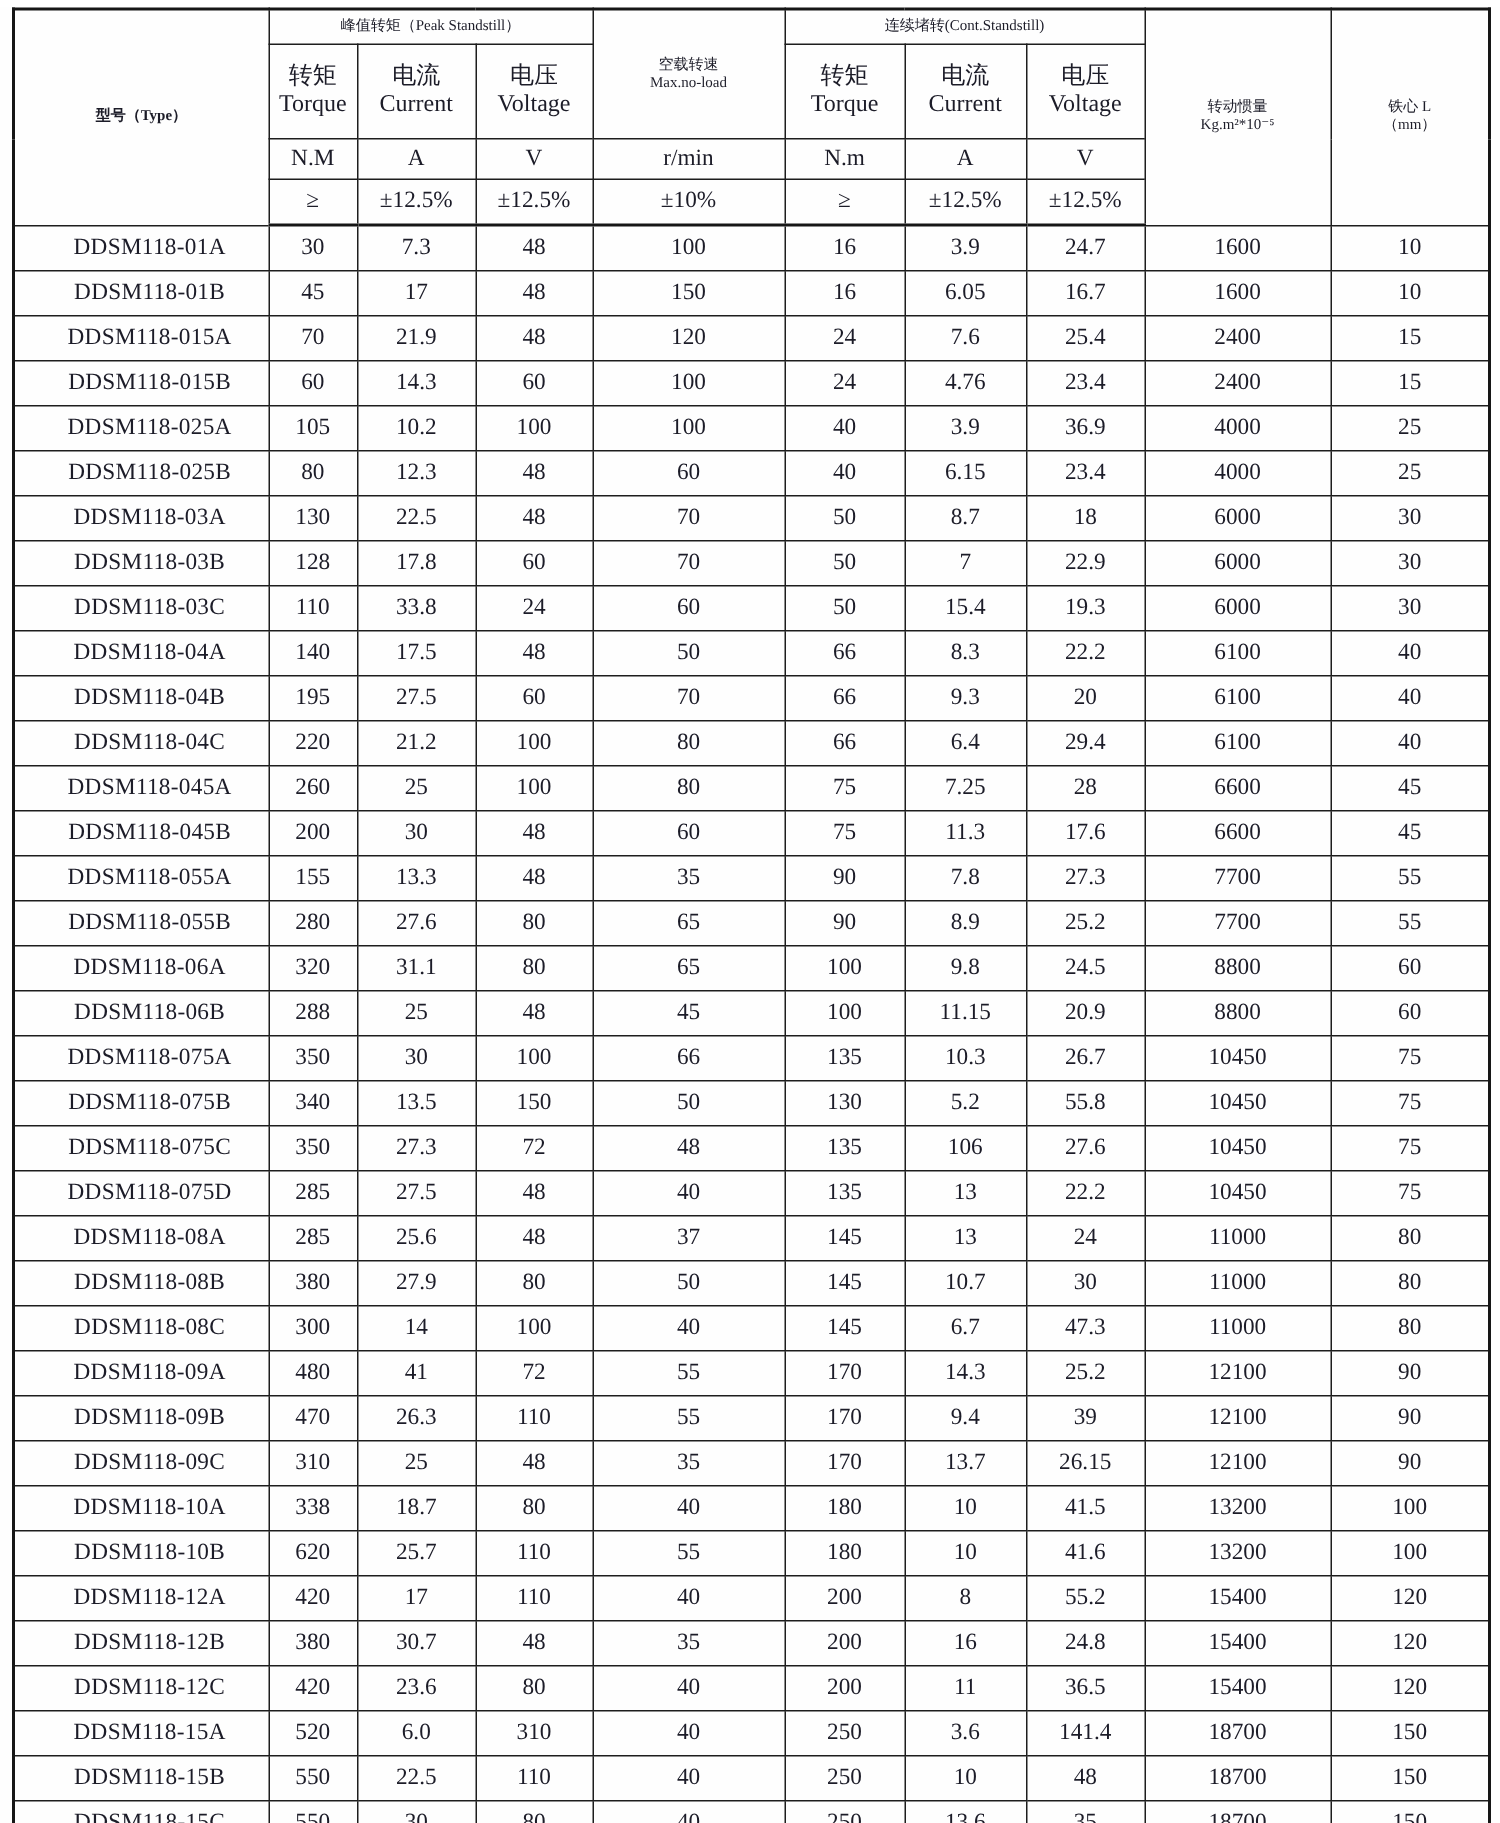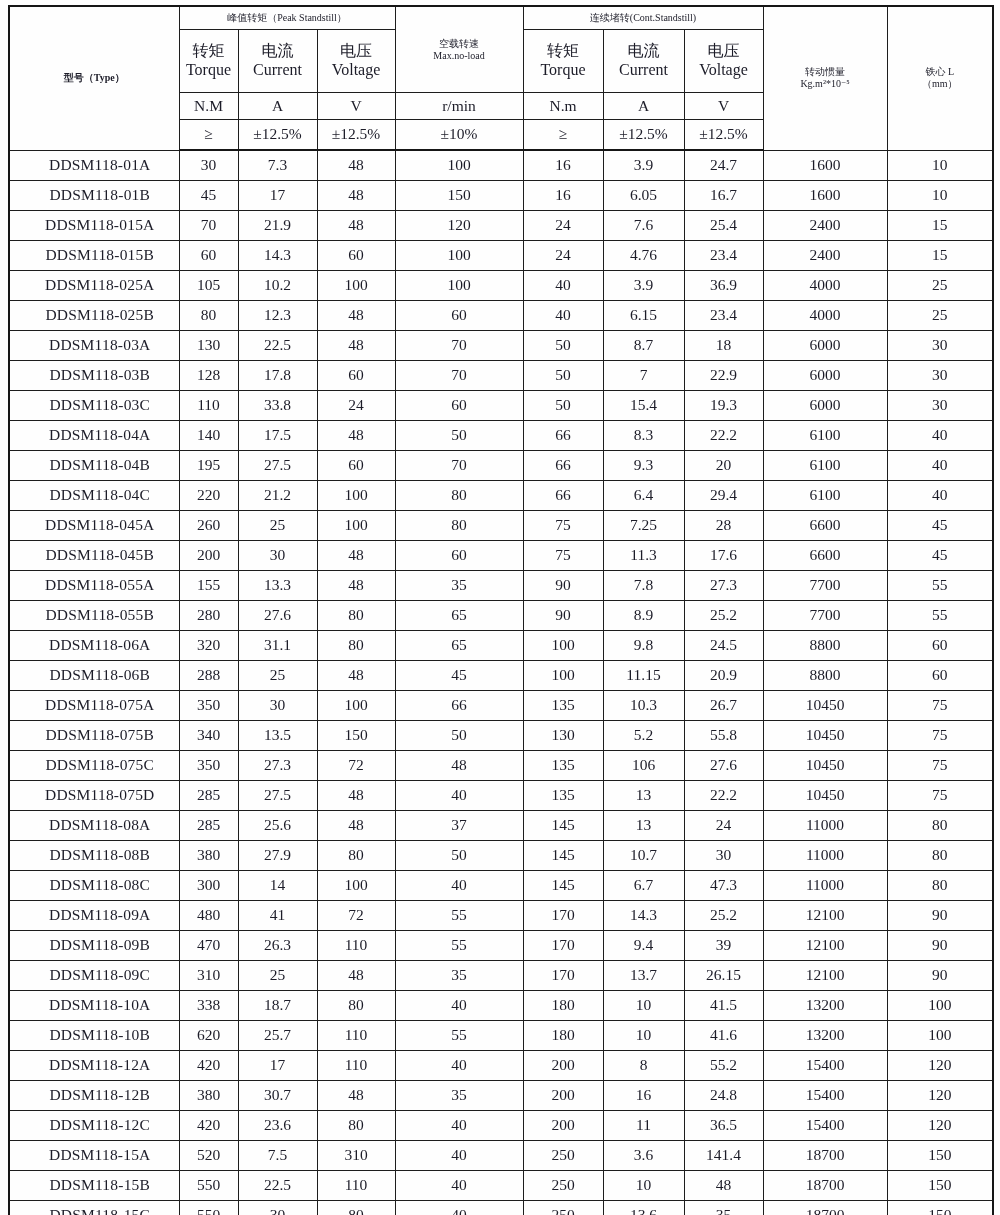--- a/index.html
+++ b/index.html
@@ -502,21 +502,21 @@
           <td>40</td>
           <td>200</td>
           <td>11</td>
           <td>36.5</td>
           <td>15400</td>
           <td>120</td>
         </tr>
         <tr>
           <td class="type-cell">DDSM118-15A</td>
           <td>520</td>
-          <td>7.5</td>
+          <td>6.0</td>
           <td>310</td>
           <td>40</td>
           <td>250</td>
           <td>3.6</td>
           <td>141.4</td>
           <td>18700</td>
           <td>150</td>
         </tr>
         <tr>
           <td class="type-cell">DDSM118-15B</td>

